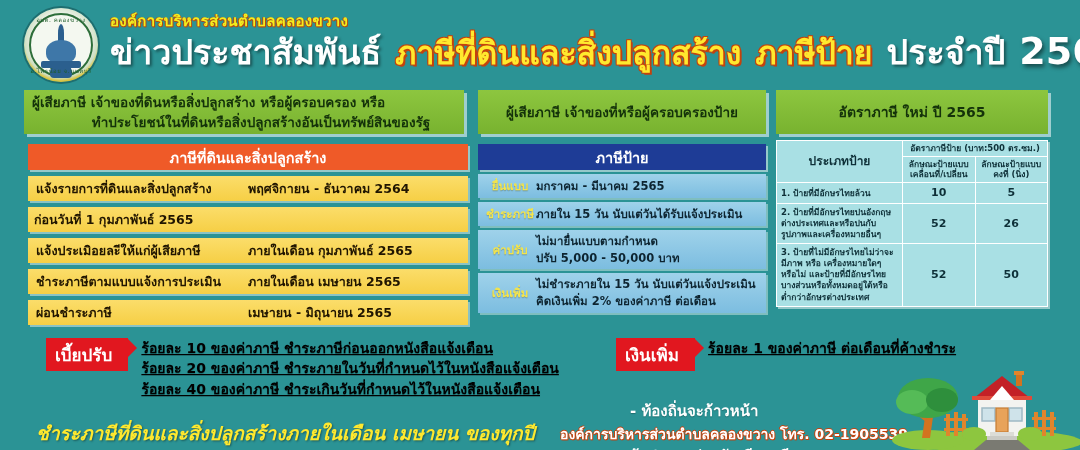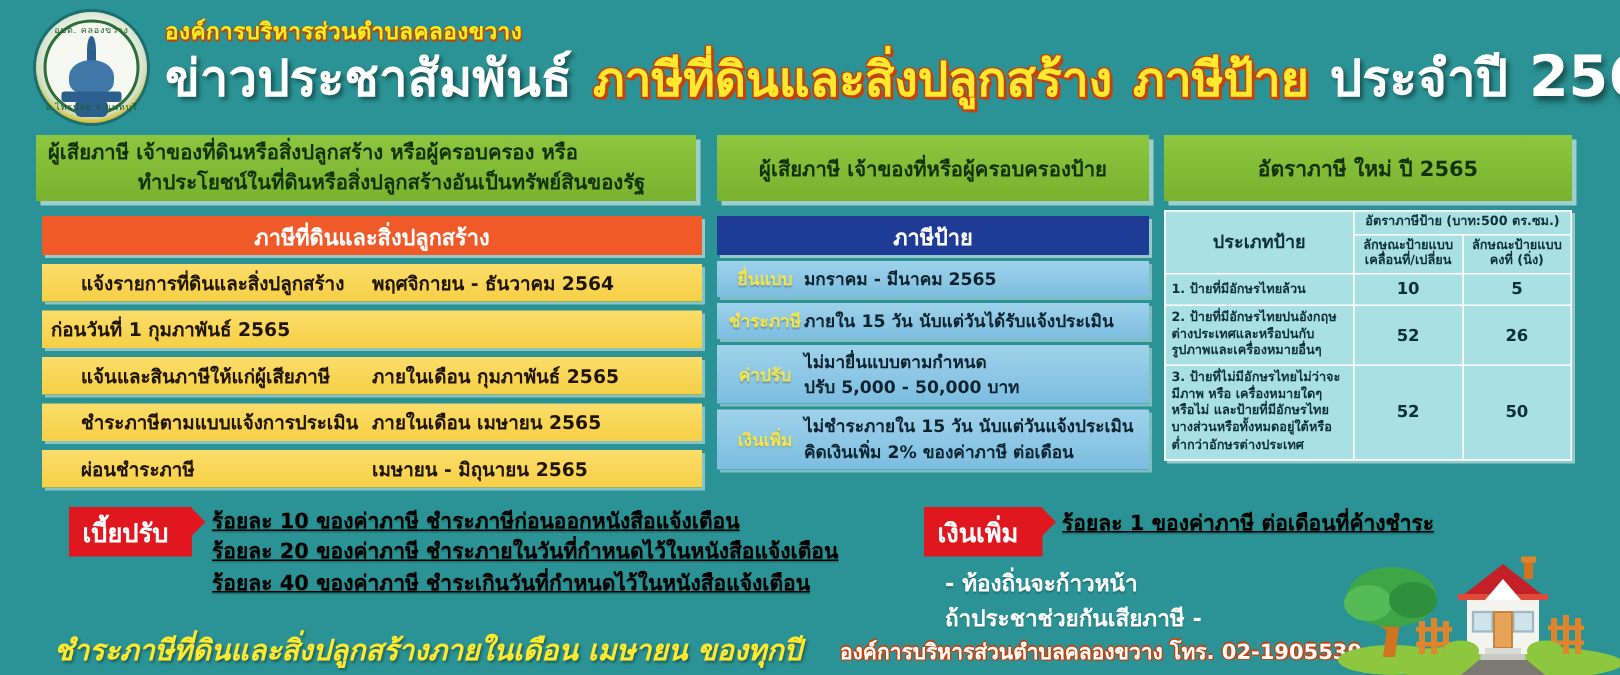--- a/index.html
+++ b/index.html
@@ -103,21 +103,21 @@
     font-size: 14.5px; font-weight: bold;
     box-shadow: 2px 2px 0 rgba(255,255,255,.5);
   }
   .land-row {
     margin-top: 6px; height: 25px;
     background: linear-gradient(#fbdd6a, #f6cf45);
     display: flex; align-items: center;
     font-size: 12.5px; color: #201500; font-weight: bold;
     box-shadow: 2px 2px 0 rgba(255,255,255,.45);
   }
-  .land-row .lbl { width: 214px; padding-left: 26px; }
+  .land-row .lbl { width: 214px; padding-left: 8px; }
   .land-row .val { flex: 1; padding-left: 6px; }
 
   
   #col-sign { position: absolute; left: 478px; top: 144px; width: 288px; }
   #sign-head {
     height: 26px; background: #1e3c96; color: #fff;
     display: flex; align-items: center; justify-content: center;
     font-size: 14.5px; font-weight: bold;
     box-shadow: 2px 2px 0 rgba(255,255,255,.5);
   }
@@ -180,20 +180,21 @@
     font-size: 14px; color: #000000; font-weight: bold;
     line-height: 1.45; white-space: nowrap;
     text-shadow: 0 1px 1px rgba(0,0,0,.25);
     text-decoration: underline;
   }
   #slogan { position: absolute; left: 630px; top: 378px; }
   #slogan div {
     font-size: 15px; color: #ffffff; font-weight: bold;
     line-height: 1.5; white-space: nowrap;
     text-shadow: 0 1px 1px rgba(0,0,0,.25);
+    margin-top: 22px;
   }
 
   
   #foot-left {
     position: absolute; left: 36px; top: 418px;
     font-size: 19px; font-weight: bold; font-style: italic;
     color: #ffe92e; white-space: nowrap;
     text-shadow: 1px 1px 2px rgba(0,0,0,.4);
   }
   #foot-right {
@@ -249,21 +250,21 @@
     <div id="land-head">ภาษีที่ดินและสิ่งปลูกสร้าง</div>
     <div id="land-rows">
         <div class="land-row">
           <div class="lbl">แจ้งรายการที่ดินและสิ่งปลูกสร้าง</div>
           <div class="val">พฤศจิกายน - ธันวาคม 2564</div>
         </div>
         <div class="land-row">
           <div class="val">ก่อนวันที่ 1 กุมภาพันธ์ 2565</div>
         </div>
         <div class="land-row">
-          <div class="lbl">แจ้นและสินภาษีให้แก่ผู้เสียภาษี</div>
+          <div class="lbl">แจ้งประเมิอยละีให้แก่ผู้เสียภาษี</div>
           <div class="val">ภายในเดือน กุมภาพันธ์ 2565</div>
         </div>
         <div class="land-row">
           <div class="lbl">ชำระภาษีตามแบบแจ้งการประเมิน</div>
           <div class="val">ภายในเดือน เมษายน 2565</div>
         </div>
         <div class="land-row">
           <div class="lbl">ผ่อนชำระภาษี</div>
           <div class="val">เมษายน - มิถุนายน 2565</div>
         </div>

